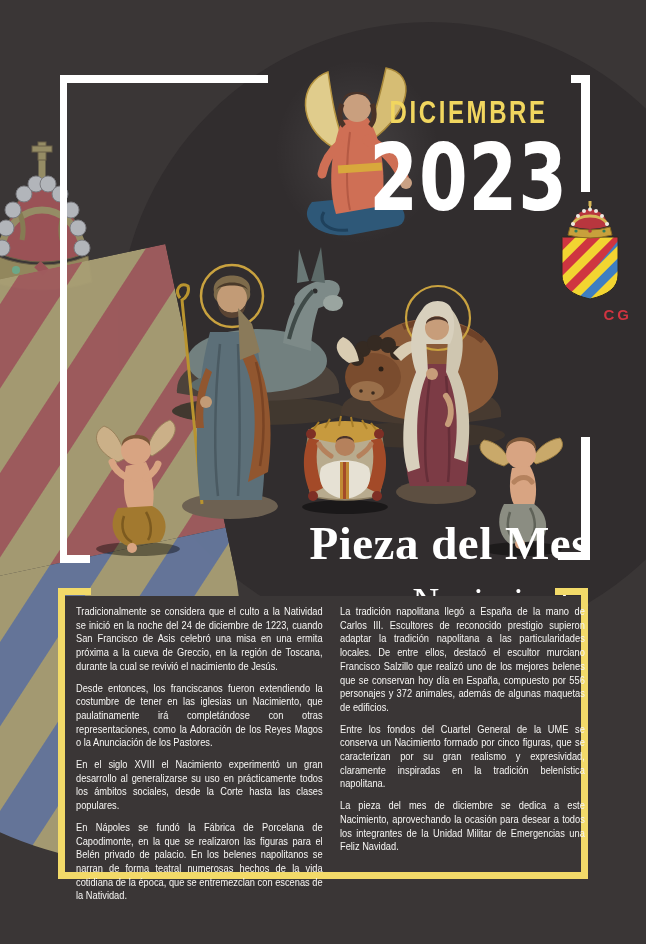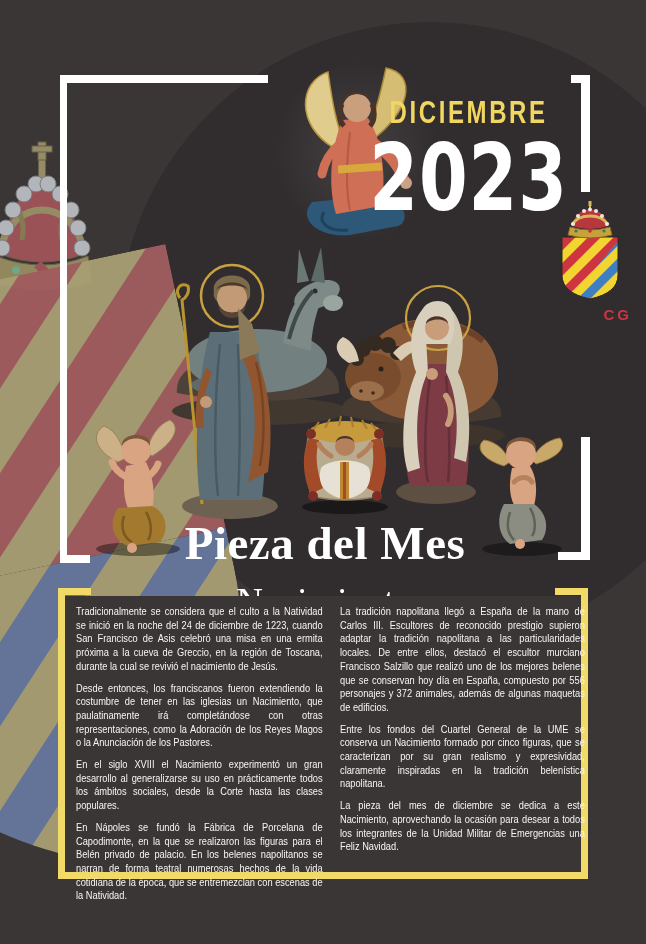--- a/index.html
+++ b/index.html
@@ -16,21 +16,21 @@
   
   .yframe{background:#f2da69;}
   
   .month-block{right:78px;top:64px;text-align:center;color:#f1d65f;margin-top:31px;}
   .month{font-size:24px;font-weight:bold;letter-spacing:2.6px;
     transform:scaleY(1.28);transform-origin:100% 0;}
   .year{margin-top:9px;color:#ffffff;font-size:70px;font-weight:bold;line-height:1;
     letter-spacing:1px;transform:scaleY(1.32);transform-origin:100% 0;
     font-family:"DejaVu Sans",sans-serif;}
   
-  .title-block{left:60px;top:520px;width:530px;text-align:center;color:#fff;
+  .title-block{left:60px;top:520px;width:530px;text-align:right;color:#fff;
     font-family:"Liberation Serif",serif;}
   .title{font-size:47px;font-weight:bold;letter-spacing:.5px;line-height:1.02;}
   .subtitle{font-size:37px;font-weight:normal;margin-top:12px;letter-spacing:.5px;}
   
   .text-panel{left:65px;top:596px;width:516px;height:276px;background:#3a3636;}
   .col{top:605px;color:#f7f6f4;font-size:10.3px;line-height:13.7px;
     text-align:justify;transform:scaleX(0.9);transform-origin:0 0;}
   .col p{margin:0 0 8px 0;}
   .col1{left:76px;width:274px;}
   .col2{left:340px;width:272px;}

